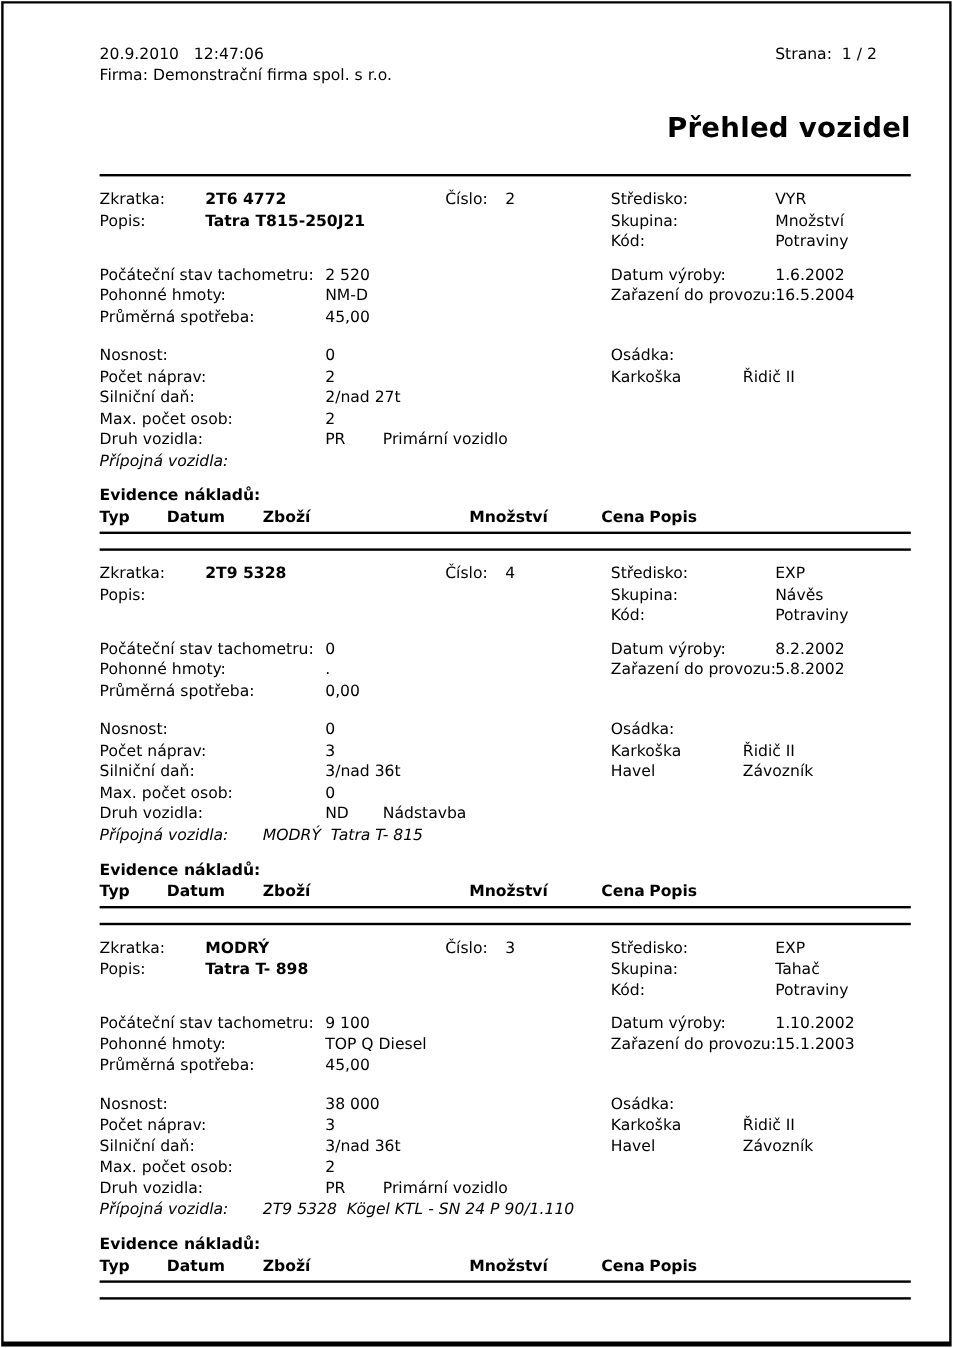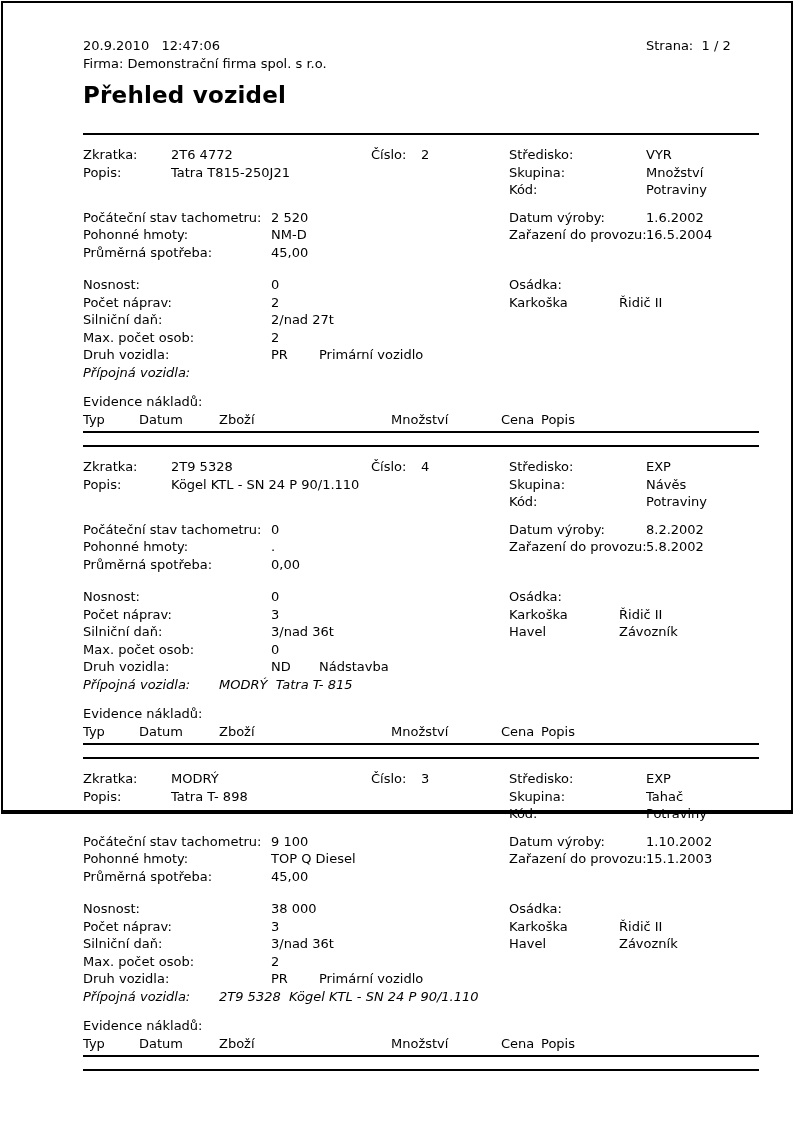--- a/index.html
+++ b/index.html
@@ -3,28 +3,28 @@
 <meta charset="utf-8">
 <style>
   * { margin:0; padding:0; box-sizing:border-box; }
   html,body { background:#fff; }
   body {
     width:794px; height:1123px; position:relative;
     font-family:"DejaVu Sans","Liberation Sans",sans-serif;
     color:#000;
   }
   .page {
-    position:absolute; left:1px; top:1px; width:792px; height:813px;
+    position:absolute; left:1px; top:1px; width:792px; height:1121px;
     border:2px solid #000; border-bottom-width:4px; background:#fff;
   }
   .content { position:absolute; left:80px; top:0; width:676px; padding-top:34px; }
   .row { position:relative; height:17.5px; font-size:13px; }
   .row span { position:absolute; top:0; white-space:pre; line-height:17.5px; }
-  .b { font-weight:normal; }
-  .title { text-align:left; font-size:23px; font-weight:bold; margin-top:10px; margin-bottom:25px; letter-spacing:0.2px; }
+  .b { font-weight:bold; }
+  .title { text-align:right; font-size:23px; font-weight:bold; margin-top:22px; margin-bottom:25px; letter-spacing:0.2px; }
   .hline { border-top:2px solid #000; height:0; }
   .thline { border-top:2px solid #000; height:0; margin-top:3px; }
   section.vehicle { margin-bottom:12px; }
   .g1 { margin-top:11px; }
   .g2 { margin-top:10px; }
   .g3 { margin-top:15px; }
   .g4 { margin-top:0;font-style:italic; }
   .g5 { margin-top:12px; }
   
   .x0{left:0}.x56{left:56px}.x88{left:88px}.x136{left:136px}.x188{left:188px}
@@ -143,21 +143,20 @@
         <div class="row">
           <span class="x0">Zkratka:</span>
           <span class="x88 b">2T9 5328</span>
           <span class="x288">Číslo:</span>
           <span class="x338">4</span>
           <span class="x426">Středisko:</span>
           <span class="x563">EXP</span>
         </div>
         <div class="row">
           <span class="x0">Popis:</span>
-          <span class="x88 b">Kögel KTL - SN 24 P 90/1.110</span>
           <span class="x426">Skupina:</span>
           <span class="x563">Návěs</span>
         </div>
         <div class="row">
           <span class="x426">Kód:</span>
           <span class="x563">Potraviny</span>
         </div>
       </div>
       <div class="g2">
         <div class="row">

